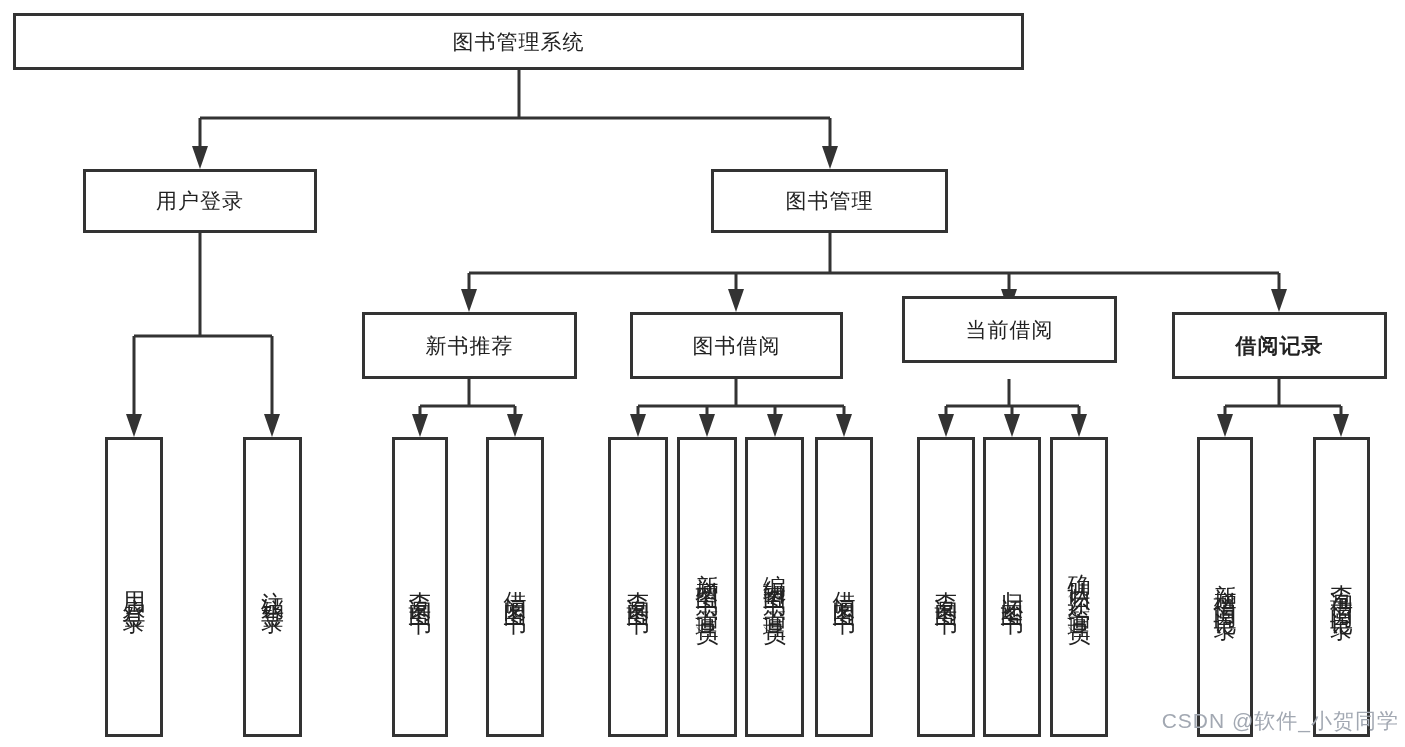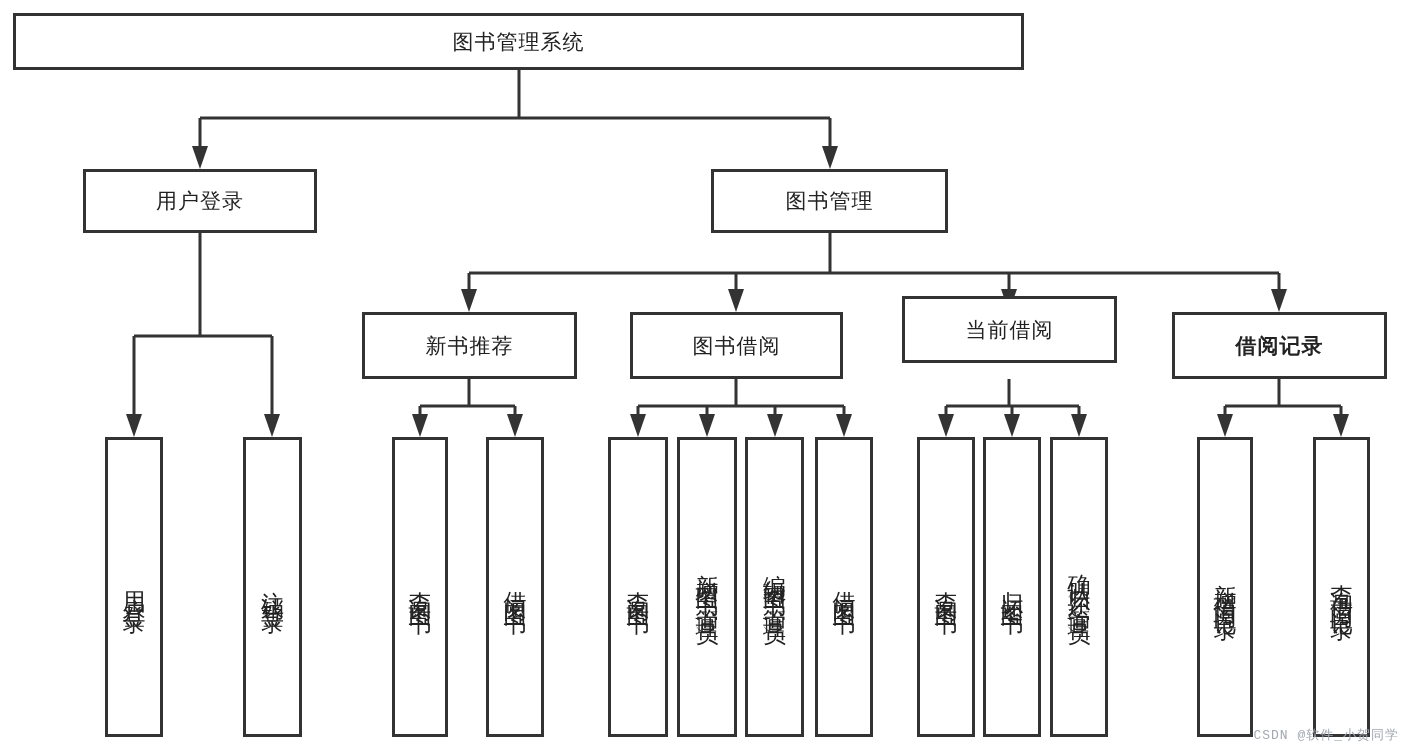--- a/index.html
+++ b/index.html
@@ -45,27 +45,26 @@
   .vbox .vtext {
     writing-mode: vertical-rl;
     text-orientation: mixed;
     letter-spacing: 7px;
     line-height: 1;
     max-height: 292px;
   }
   .watermark {
     position: absolute;
     right: 6px;
-    bottom: 3px;
-    font-size: 13px;
+    bottom: 12px;
+    font-size: 21px;
     color: #a2a8b2;
     letter-spacing: 1px;
     z-index: 5;
     white-space: nowrap;
-    font-family: Liberation Mono, monospace;
   }
 </style>
 </head>
 <body>
 
 <div id="canvas">
 
   <svg id="connectors" width="1405" height="747" viewBox="0 0 1405 747">
     <g stroke="#333333" stroke-width="3" fill="none">
 

